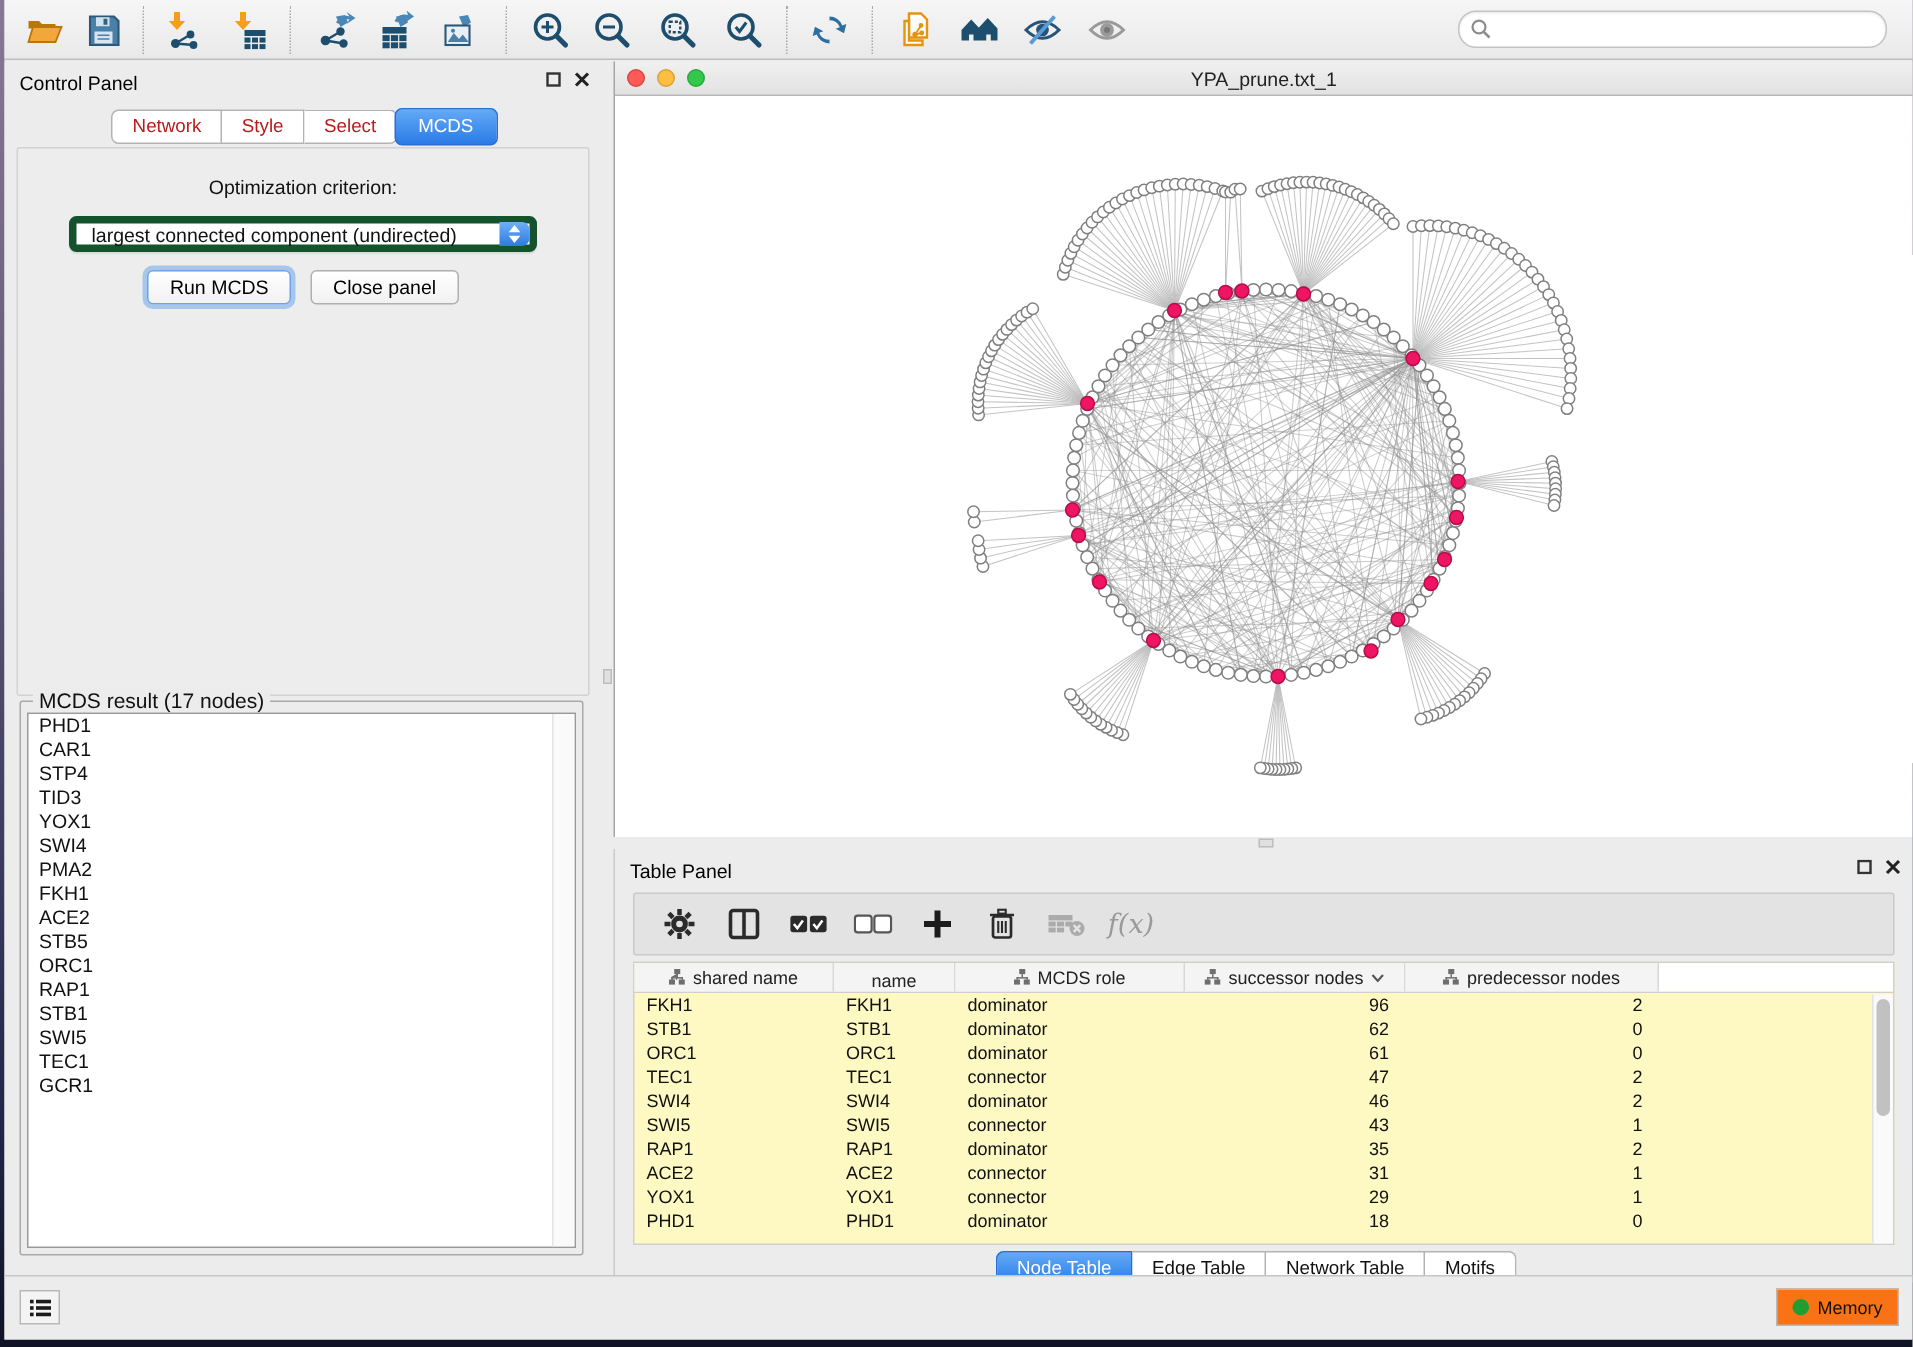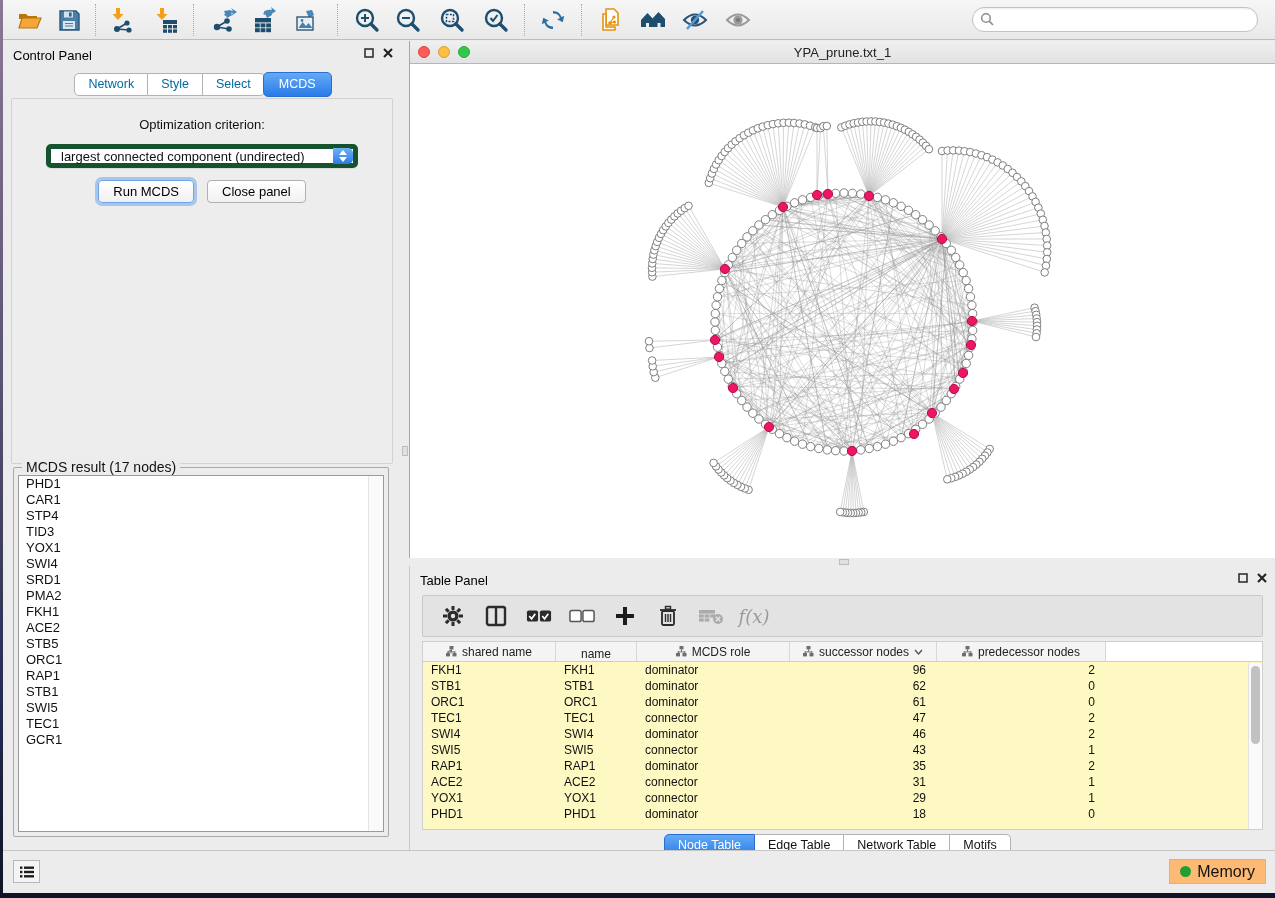--- a/index.html
+++ b/index.html
@@ -20,21 +20,21 @@
     box-shadow:inset 0 1px 2px rgba(0,0,0,.08); }
   .searchbox input { border:none; outline:none; flex:1; height:20px; font-size:12px; background:transparent; }
 
   
   .control-panel { position:absolute; left:0; top:41px; width:398px; bottom:43px; background:#ececec; }
   .panel-title-row { position:relative; height:28px; display:flex; align-items:center; padding:0 10px; }
   .panel-title { font-size:13px; color:#000; }
   .win-icons { position:absolute; right:8px; top:7px; display:flex; gap:9px; align-items:center; }
 
   .seg-tabs { display:flex; justify-content:center; margin-top:4px; }
-  .seg { background:#fff; border:1px solid #b3b3b3; border-left:none; padding:3px 13px; font-size:12.5px; line-height:15px; color:#0369a1; }
+  .seg { background:#fff; border:1px solid #b3b3b3; border-left:none; padding:3px 13px; font-size:12.5px; line-height:15px; color:#b91c1c; }
   .seg:first-child { border-left:1px solid #b3b3b3; border-radius:5px 0 0 5px; }
   .seg.last-plain { border-radius:0 5px 5px 0; }
   .seg.active { background:linear-gradient(#63aaf6,#2a7be7); color:#fff; border:1px solid #2a6fd0; border-radius:5px; margin:-1px -2px; padding:4px 15px; position:relative; z-index:2; }
 
   .tab-content { position:absolute; left:8px; right:8px; top:57px; height:366px; background:#ededed;
     border:1px solid #d2d2d2; border-radius:2px; }
   .opt-label { text-align:center; margin-top:18px; font-size:13px; }
   .dropdown { position:relative; margin:12px auto 0; width:312px; height:24px; background:#fff;
     border:5px solid #14532d; border-radius:5px; display:flex; align-items:center;
     box-shadow:0 1px 1px rgba(0,0,0,.08); }
@@ -88,22 +88,22 @@
 
   .bottom-tabs { position:absolute; left:254px; top:268px; display:flex; }
   .btab { background:#fff; border:1px solid #b3b3b3; border-left:none; padding:3px 13px; font-size:12.5px; line-height:15px; }
   .btab:first-child { border-left:1px solid #b3b3b3; border-radius:5px 0 0 5px; }
   .btab:last-child { border-radius:0 5px 5px 0; }
   .btab.active { background:linear-gradient(#63aaf6,#2a7be7); color:#fff; border-color:#2a6fd0; }
 
   
   .statusbar { position:absolute; left:0; right:0; bottom:0; height:43px; background:#ececec; border-top:1px solid #c6c6c6; }
   .list-btn { position:absolute; left:10px; top:9px; width:27px; height:23px; background:#f4f4f4; border:1px solid #b8b8b8; display:flex; align-items:center; justify-content:center; }
-  .mem-btn { position:absolute; right:9px; top:8px; height:25px; background:#fdba74; border:1px solid #b8b8b8;
-    display:flex; align-items:center; gap:6px; padding:0 10px; font-size:16px; }
+  .mem-btn { position:absolute; right:9px; top:8px; height:25px; background:#f97316; border:1px solid #b8b8b8;
+    display:flex; align-items:center; gap:6px; padding:0 10px; font-size:12px; }
   .mem-dot { width:11px; height:11px; border-radius:50%; }
 
   svg.ico { display:block; }
 </style>
 </head>
 <body>
 
 <div class="app">
 
   <div class="toolbar">
@@ -302,21 +302,20 @@
     <div class="result-group">
       <span class="result-legend">MCDS result (17 nodes)</span>
       <div class="result-list">
         <div class="result-scroll"></div>
       <div class="mcds-item">PHD1</div>
           <div class="mcds-item">CAR1</div>
           <div class="mcds-item">STP4</div>
           <div class="mcds-item">TID3</div>
           <div class="mcds-item">YOX1</div>
           <div class="mcds-item">SWI4</div>
-          <div class="mcds-item">SRD1</div>
           <div class="mcds-item">PMA2</div>
           <div class="mcds-item">FKH1</div>
           <div class="mcds-item">ACE2</div>
           <div class="mcds-item">STB5</div>
           <div class="mcds-item">ORC1</div>
           <div class="mcds-item">RAP1</div>
           <div class="mcds-item">STB1</div>
           <div class="mcds-item">SWI5</div>
           <div class="mcds-item">TEC1</div>
           <div class="mcds-item">GCR1</div>

